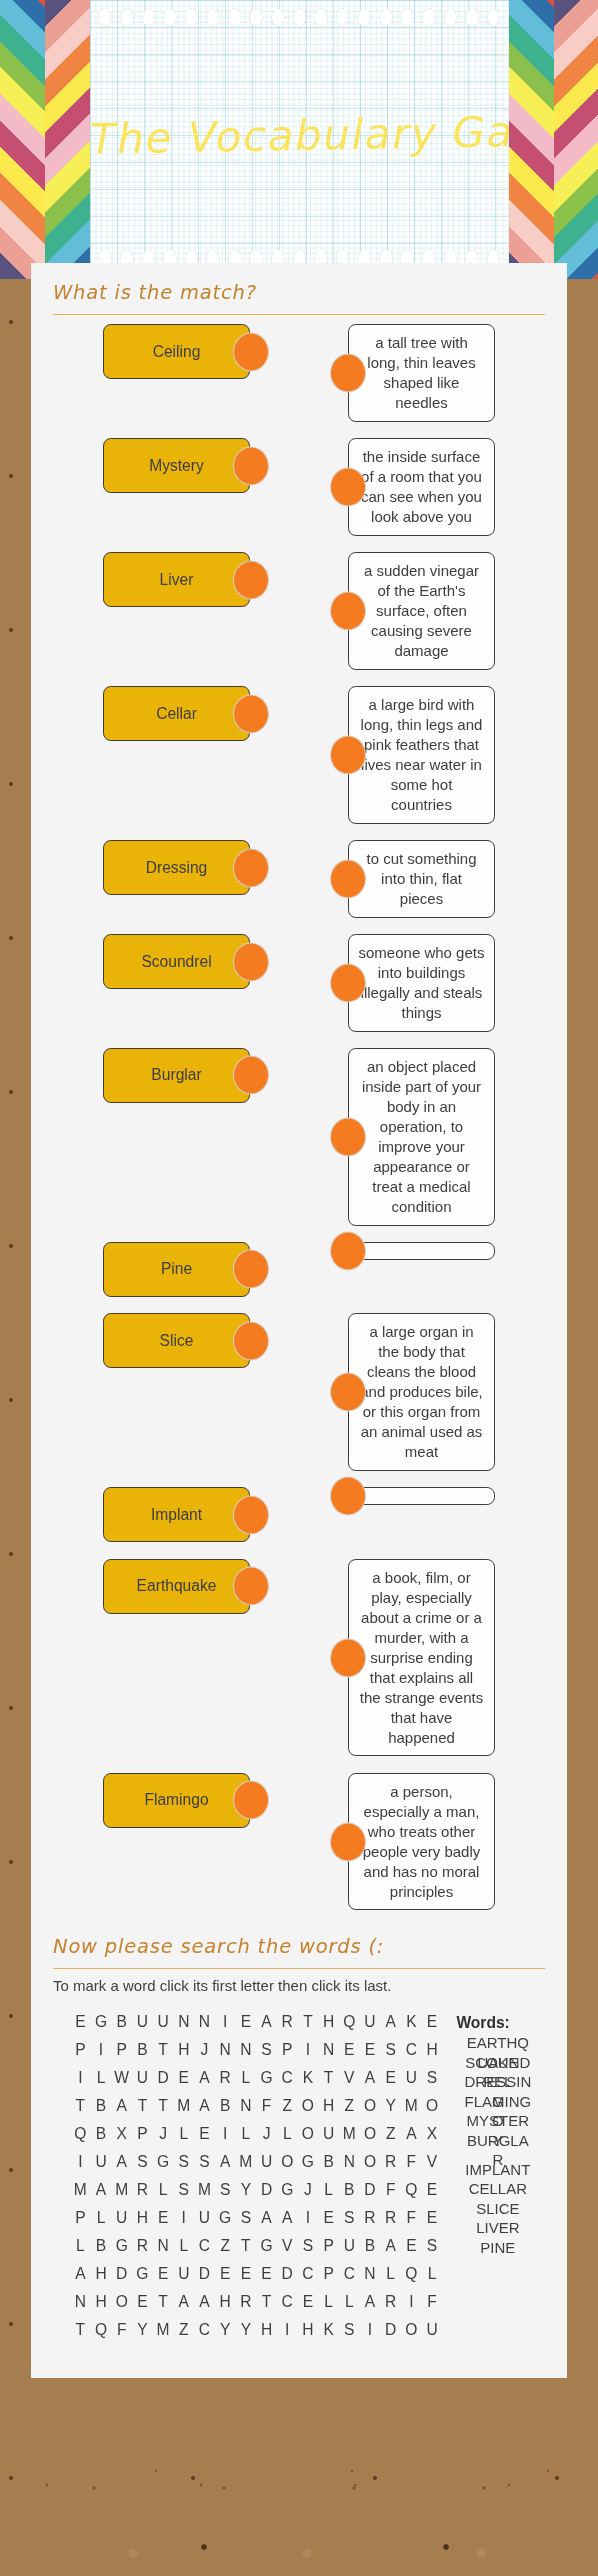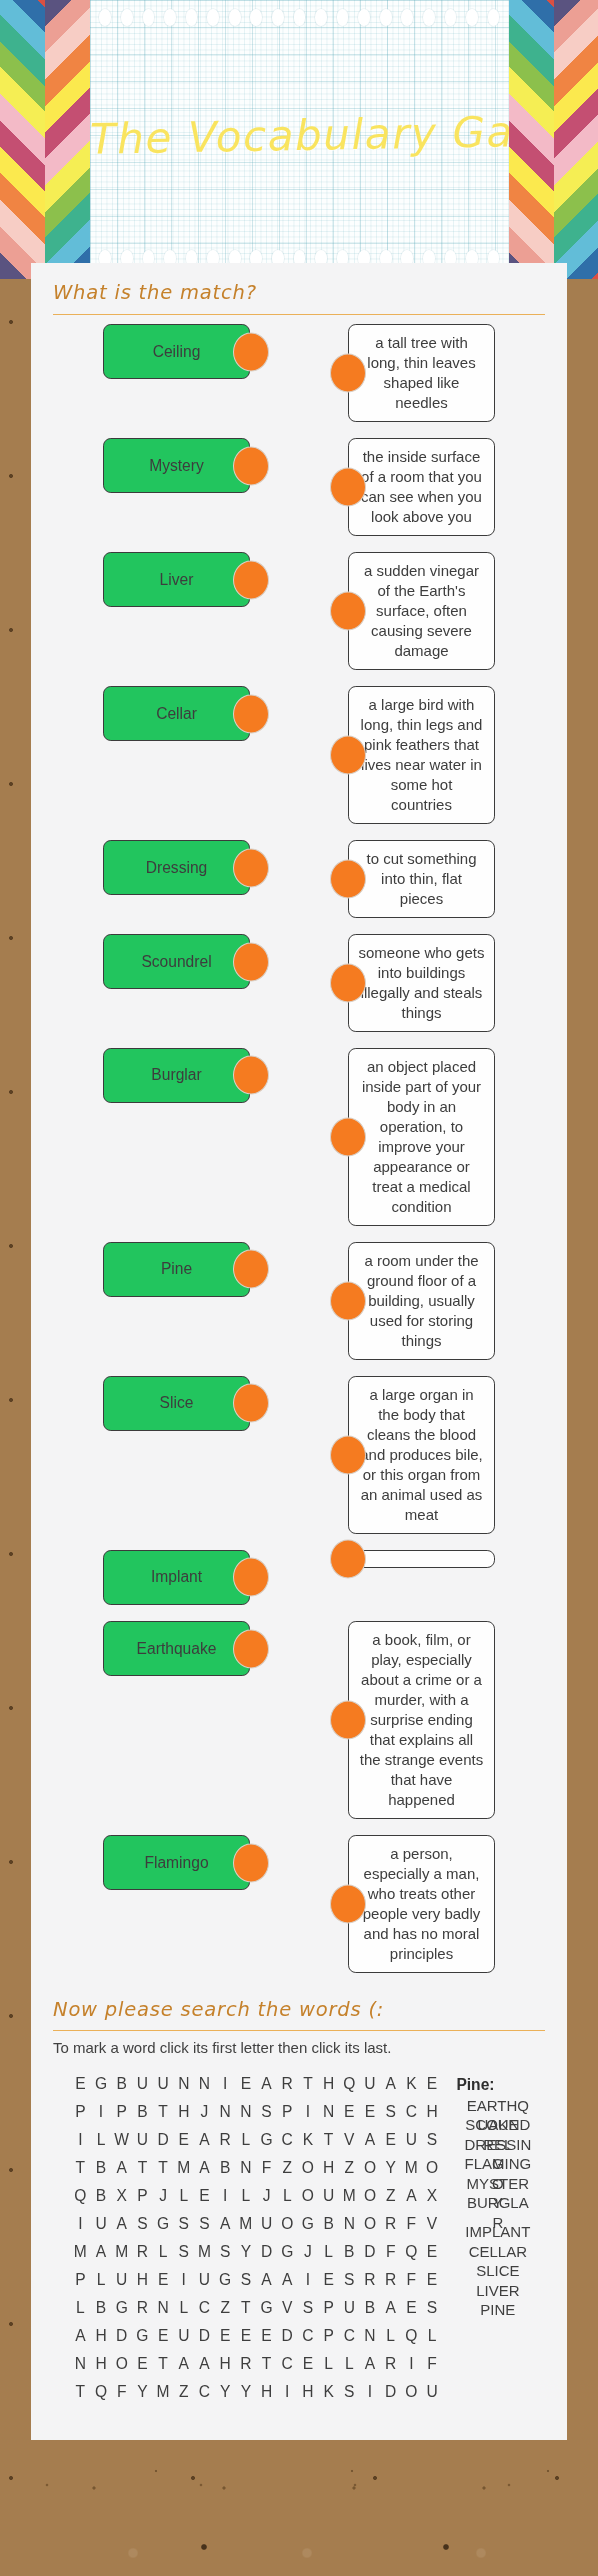--- a/index.html
+++ b/index.html
@@ -54,21 +54,21 @@
     font-family:"DejaVu Sans", sans-serif; font-style:italic; font-weight:500;
     font-size:19.5px; letter-spacing:0.8px; color:#c5812b;
   }
   .rule{ border:none; border-top:1.6px solid #e8a33d; opacity:.85; margin:9.4px 0 0 0; }
 
   
   .match-rows{ margin-top:9.4px; }
   .match-row{ display:flex; align-items:flex-start; margin-bottom:16.4px; }
   .word-box{
     position:relative; margin-left:50px; width:147px; height:55px; flex:0 0 auto;
-    background:#22c55e; border:1.6px solid #3b3b3b; border-radius:7.8px;
+    background:#eab308; border:1.6px solid #3b3b3b; border-radius:7.8px;
     display:flex; align-items:center; justify-content:center;
     font-size:15.6px; color:#3d3d3d;
   }
   .def-box{
     position:relative; margin-left:98px; width:147px; flex:0 0 auto;
     background:#fefefe; border:1.6px solid #3b3b3b; border-radius:7.8px;
     padding:7.8px 9.4px; font-size:15px; line-height:20px; color:#3d3d3d; text-align:center;
   }
   .dot{
     position:absolute; width:36px; height:39px; border-radius:50%;
@@ -207,21 +207,21 @@
             <span>Burglar</span>
             <div class="dot right" style="background: rgb(245, 123, 32);"></div>
           </div>
           <div class="def-box"><span>an object placed inside part of your body in an operation, to improve your appearance or treat a medical condition</span><div class="dot left" style="background: rgb(245, 123, 32);"></div></div>
         </div>
         <div class="match-row">
           <div class="word-box">
             <span>Pine</span>
             <div class="dot right" style="background: rgb(245, 123, 32);"></div>
           </div>
-          <div class="def-box"><span>a room under the ground floor of a building, usually used for storing things</span><div class="dot left" style="background: rgb(245, 123, 32);"></div></div>
+          <div class="def-box"><div class="dot left" style="background: rgb(245, 123, 32);"></div></div>
         </div>
         <div class="match-row">
           <div class="word-box">
             <span>Slice</span>
             <div class="dot right" style="background: rgb(245, 123, 32);"></div>
           </div>
           <div class="def-box"><span>a large organ in the body that cleans the blood and produces bile, or this organ from an animal used as meat</span><div class="dot left" style="background: rgb(245, 123, 32);"></div></div>
         </div>
         <div class="match-row">
           <div class="word-box">
@@ -464,21 +464,21 @@
           <span>I</span>
           <span>H</span>
           <span>K</span>
           <span>S</span>
           <span>I</span>
           <span>D</span>
           <span>O</span>
           <span>U</span>
         </div>
       <div class="words-panel">
-        <div class="words-label">Pine:</div>
+        <div class="words-label">Words:</div>
         <div id="word-chips">
             <div class="word-chip">EARTHQUAKE</div>
             <div class="word-chip">SCOUNDREL</div>
             <div class="word-chip">DRESSING</div>
             <div class="word-chip">FLAMINGO</div>
             <div class="word-chip">MYSTERY</div>
             <div class="word-chip">BURGLAR</div>
             <div class="word-chip push">IMPLANT</div>
             <div class="word-chip">CELLAR</div>
             <div class="word-chip">SLICE</div>

